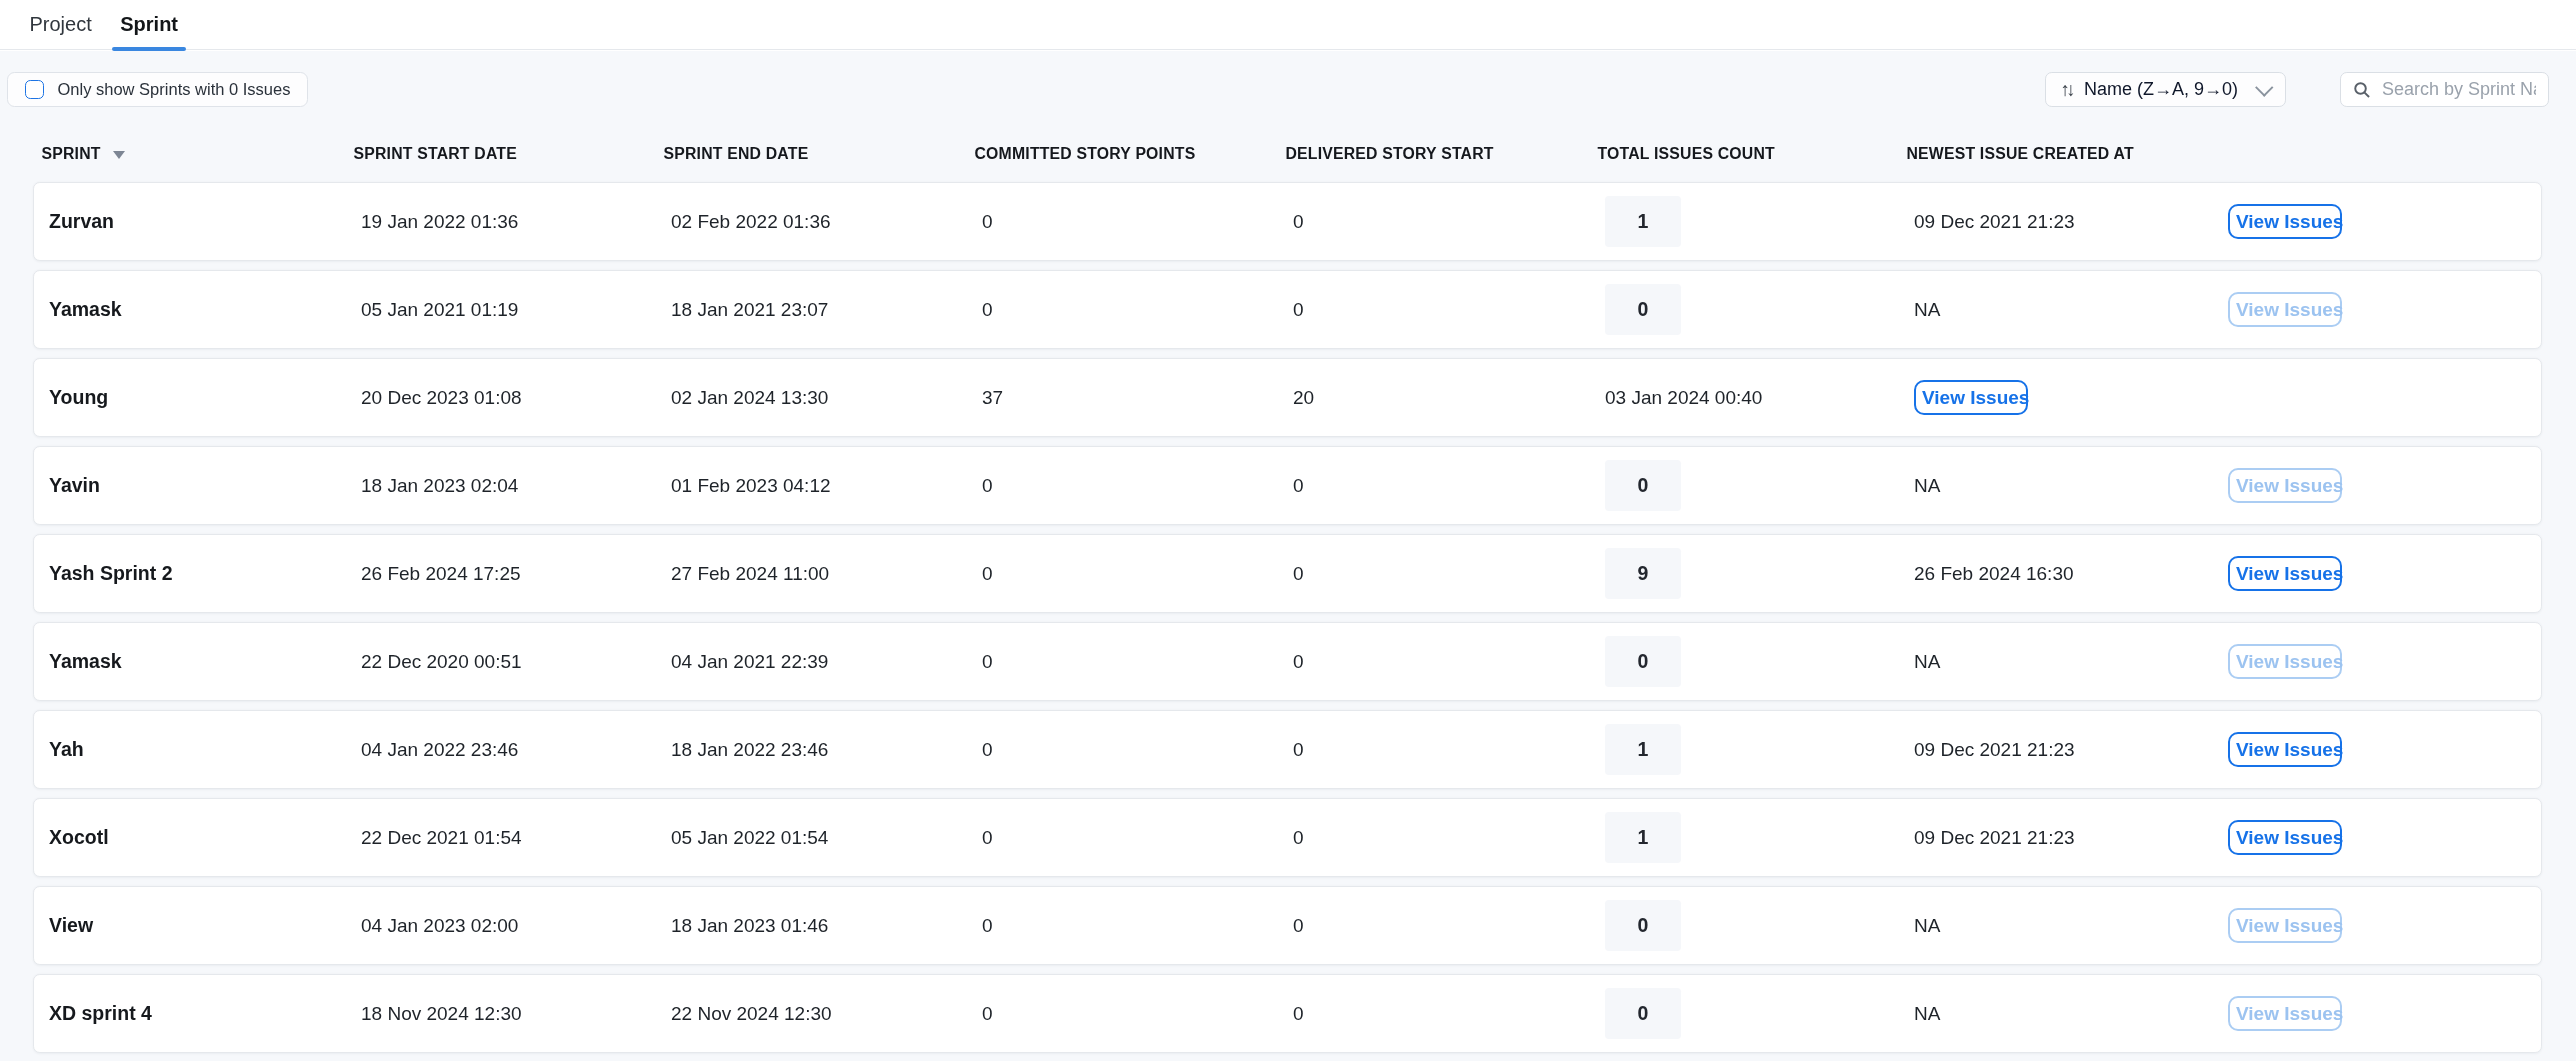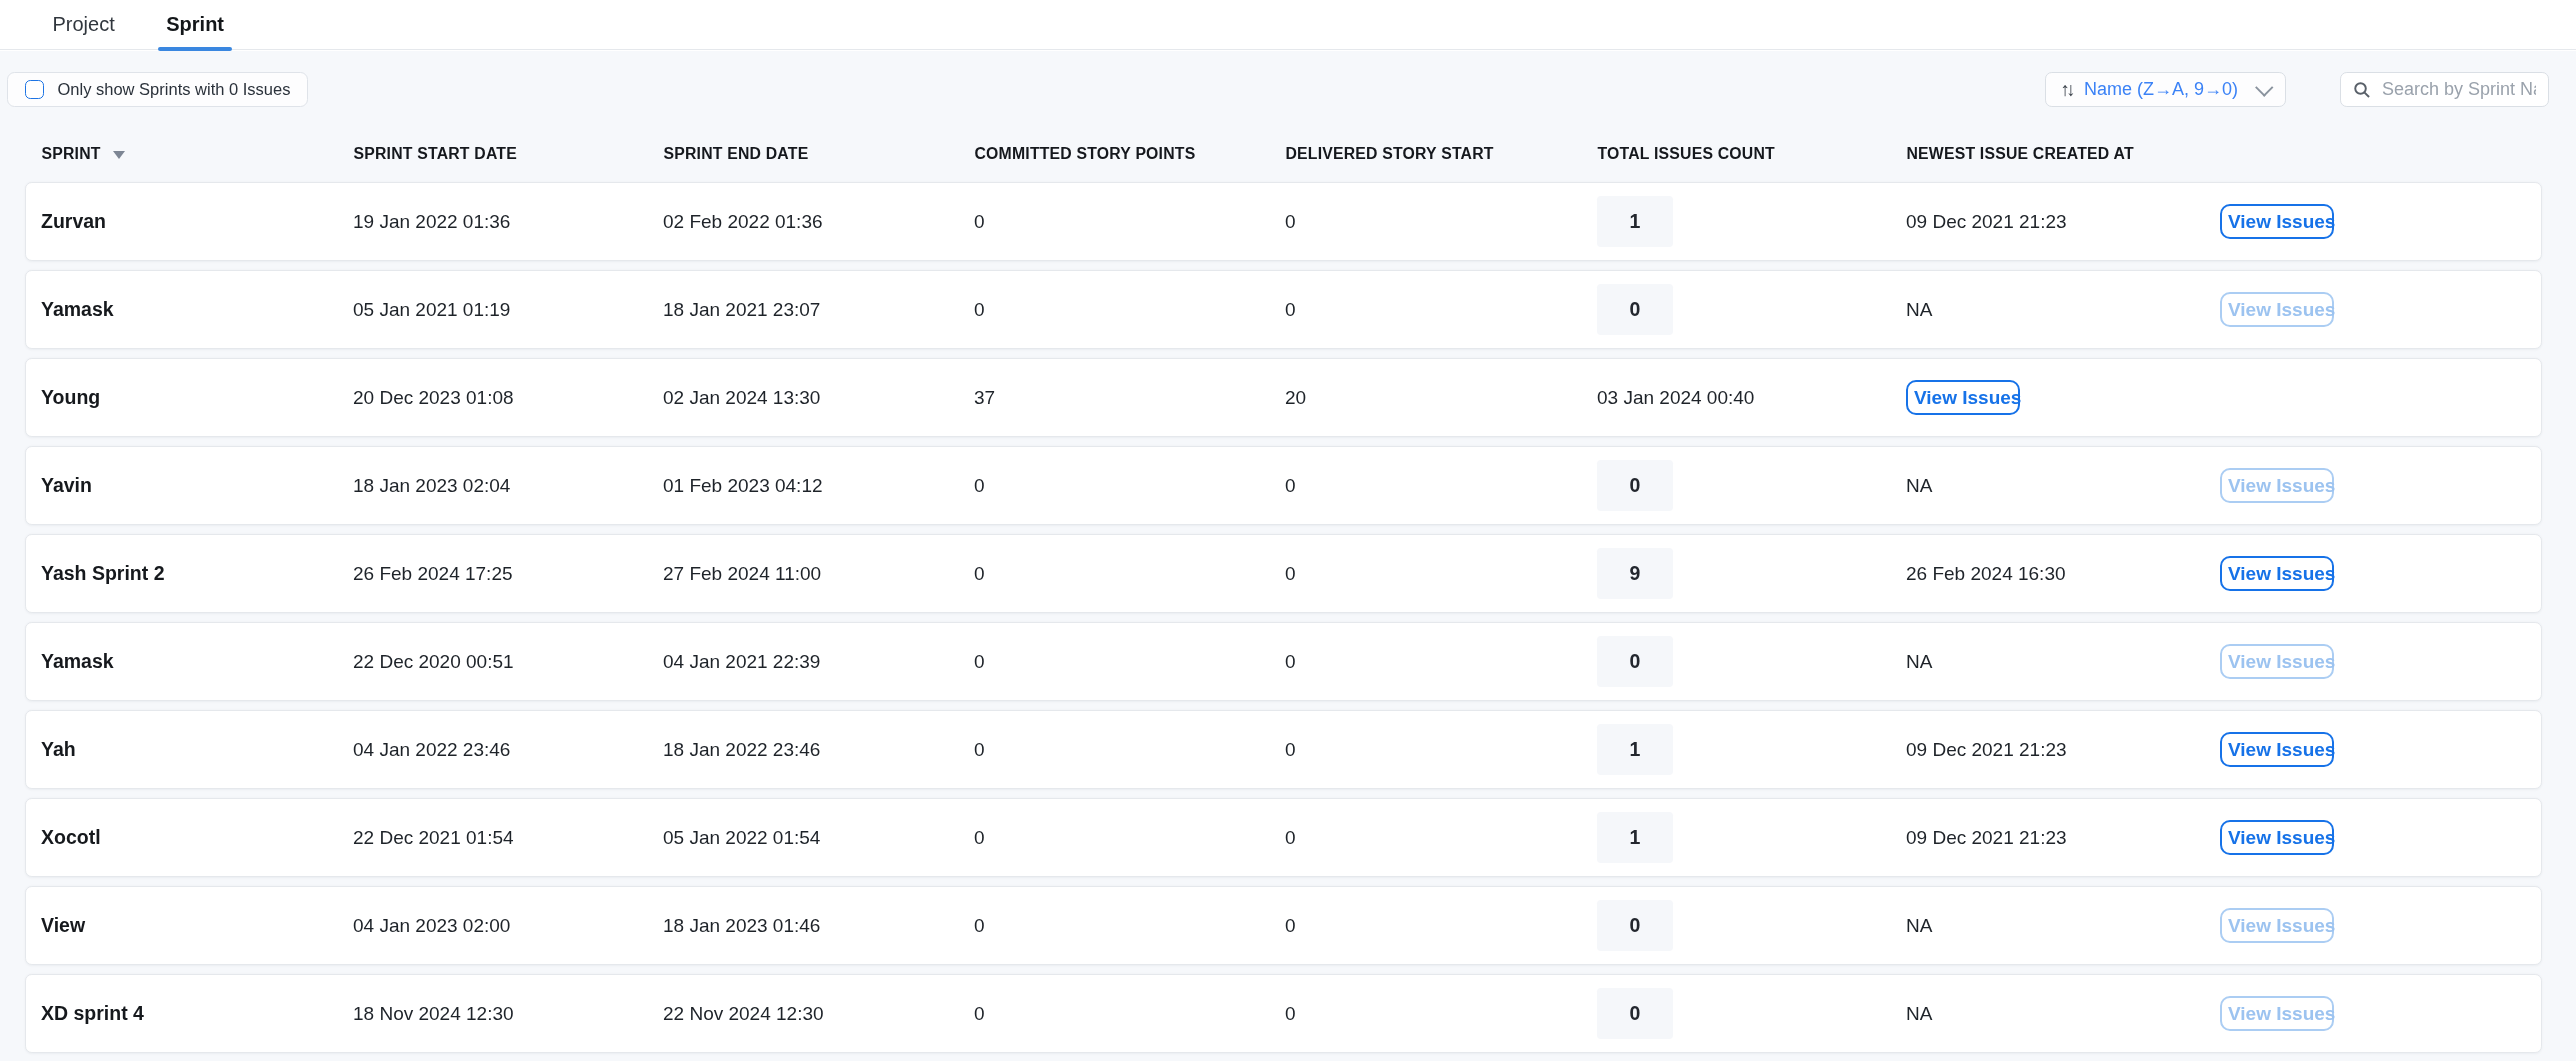--- a/index.html
+++ b/index.html
@@ -4,60 +4,60 @@
 <style>
   html,body{margin:0;padding:0;background:#ffffff;}
   .page{position:relative;width:2576px;height:1061px;background:#ffffff;
         font-family:"Liberation Sans","DejaVu Sans",sans-serif;overflow:hidden;}
   .topline{position:absolute;top:2.3px;left:0;width:100%;height:1.5px;background:#e2e6ea;}
 
   
   .tabbar{position:absolute;top:0;left:0;right:0;height:50px;background:#ffffff;
           border-bottom:1.5px solid #e5e8ec;display:flex;align-items:flex-end;padding-left:25px;box-sizing:border-box;}
   .tab{position:relative;height:100%;display:flex;align-items:center;padding:0 4.5px;margin-right:19.5px;
-       font-size:20px;color:#30363d;cursor:pointer;margin-left:23px;}
+       font-size:20px;color:#30363d;cursor:pointer;}
   .tab.active{font-weight:700;color:#131619;}
   .tab.active::after{content:"";position:absolute;left:-3.8px;right:-3.8px;bottom:-1.5px;height:3.8px;
        border-radius:2.3px;background:#3a87e0;}
 
   
   .content{position:absolute;top:51px;left:0;right:0;bottom:0;background:#f6f8fb;}
 
   
   .controls{position:absolute;top:21px;left:7px;right:27px;display:flex;justify-content:space-between;align-items:center;}
   .filter-pill{display:flex;align-items:center;gap:13.5px;height:35px;padding:0 16.5px;background:#fdfdfe;
        border:1.5px solid #dfe3e9;border-radius:7.5px;box-sizing:border-box;cursor:pointer;}
   .checkbox{width:19.5px;height:19.5px;border:1.5px solid #1d74e4;border-radius:5.3px;background:#ffffff;box-sizing:border-box;}
   .filter-label{font-size:16.5px;color:#2b323b;}
 
   .right-controls{display:flex;align-items:center;gap:54px;}
   .sort-btn{display:flex;align-items:center;height:35px;padding:0 15px;background:#fdfdfe;
        border:1.5px solid #dadfe5;border-radius:6.8px;box-sizing:border-box;cursor:pointer;}
   .sort-arrows{font-size:19px;color:#3c434c;letter-spacing:-3.8px;margin-right:12px;line-height:1;}
-  .sort-label{font-size:18px;font-weight:500;color:#3b82f6;white-space:nowrap;}
+  .sort-label{font-size:18px;font-weight:500;color:#0f172a;white-space:nowrap;}
   .chevron{width:10.5px;height:10.5px;border-right:2.3px solid #8a939e;border-bottom:2.3px solid #8a939e;
        transform:rotate(45deg);margin-left:19.5px;margin-top:-5.3px;}
 
   .search-box{display:flex;align-items:center;width:209px;height:35px;padding:0 10.5px;background:#ffffff;
        border:1.5px solid #dadfe5;border-radius:6.8px;box-sizing:border-box;}
   .search-box svg{flex:0 0 auto;margin-right:9px;}
   .search-input{border:none;outline:none;background:transparent;font-size:18px;color:#1f252c;width:100%;
        font-family:"Liberation Sans","DejaVu Sans",sans-serif;}
   .search-input::placeholder{color:#9aa2ac;}
 
   
   .grid-cols{display:grid;grid-template-columns:312px 310px 311px 311px 312px 309px 314px 1fr;align-items:center;}
   .table-head{position:absolute;top:81px;left:25px;width:2517px;height:44px;padding-left:16.5px;box-sizing:border-box;}
   .th{font-size:15.8px;font-weight:700;color:#15181d;letter-spacing:0.2px;white-space:nowrap;display:flex;align-items:center;}
   .sort-caret{width:0;height:0;border-left:6.8px solid transparent;border-right:6.8px solid transparent;
        border-top:8.3px solid #7d8694;margin-left:12px;margin-top:1.5px;}
 
   .rows{position:absolute;top:131px;left:25px;width:2517px;display:flex;flex-direction:column;gap:9px;}
   .row-card{height:79px;background:#ffffff;border:1.5px solid #e5e8ec;border-radius:6.8px;box-sizing:border-box;
-       padding-left:15px;box-shadow:0 0.8px 2.3px rgba(20,30,50,0.05);}
+       padding-left:15px;box-shadow:0 0.8px 2.3px rgba(20,30,50,0.05);margin-left:8px;}
   .cell{font-size:19px;color:#1e2329;white-space:nowrap;}
   .cell.name{font-size:19.5px;font-weight:700;color:#16191d;}
   .badge{display:inline-flex;align-items:center;justify-content:center;width:76px;height:51px;
        background:#f5f7fa;border-radius:3.8px;font-size:19.5px;font-weight:600;color:#23272e;}
   .view-btn{width:114px;height:35px;background:#ffffff;border:2.3px solid #1672e8;border-radius:10px;
        color:#1672e8;font-size:19px;font-weight:700;cursor:pointer;
        font-family:"Liberation Sans","DejaVu Sans",sans-serif;}
   .view-btn.disabled{border-color:#abcdf3;color:#9cc3f0;cursor:default;}
 </style>
 </head>

